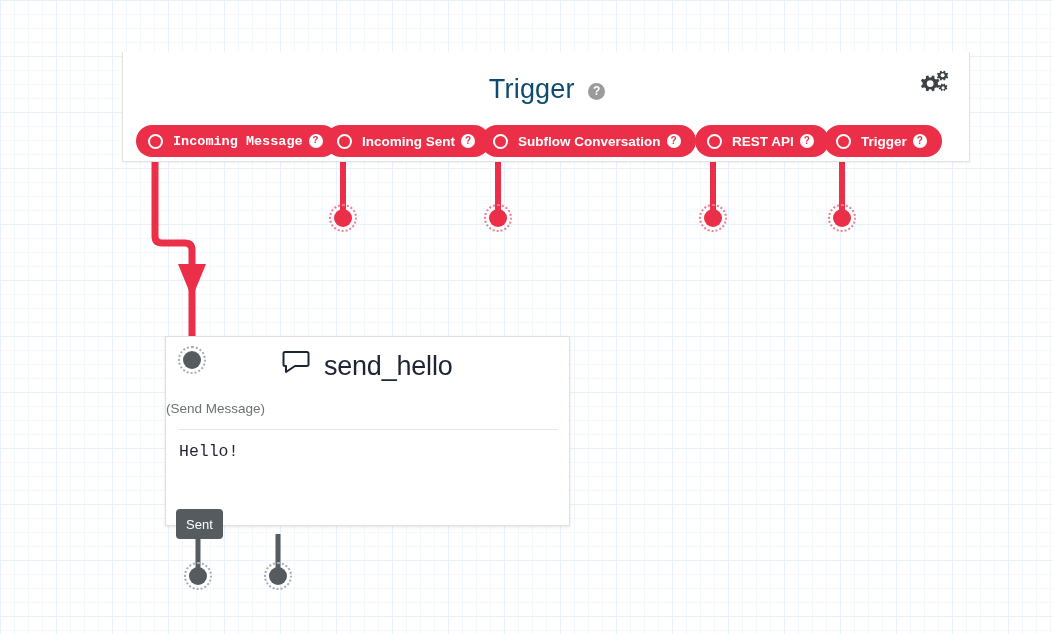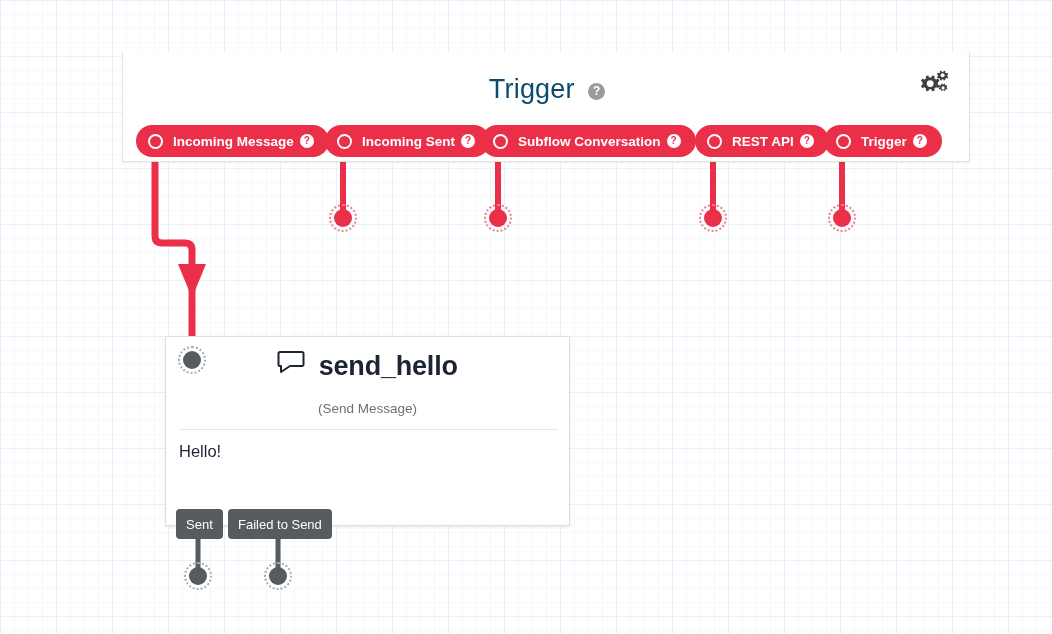--- a/index.html
+++ b/index.html
@@ -181,49 +181,49 @@
   #node-title-row .bubble-icon {
     display: inline-block;
     vertical-align: middle;
     margin-right: 9px;
     position: relative;
     top: -3px;
   }
   .node-title {
     display: inline-block;
     font-size: 27px;
-    font-weight: bold;
+    font-weight: normal;
     color: #1d2433;
     letter-spacing: -0.2px;
     vertical-align: middle;
   }
   #node-subtitle {
     position: absolute;
     left: 0;
     top: 64px;
     width: 100%;
-    text-align: center;
     font-size: 13.5px;
     color: #6b7175;
   }
   #node-divider {
     position: absolute;
     left: 13px;
     top: 92px;
     width: 379px;
     height: 1px;
     background: #e6e6e6;
   }
   #node-body {
     position: absolute;
     left: 13px;
     top: 105px;
     width: 379px;
     font-size: 16.5px;
     color: #1d2433;
+    font-family: Liberation Mono, monospace;
   }
 
   
   .out-label {
     position: absolute;
     height: 30px;
     background: #555b5e;
     color: #ffffff;
     font-size: 13px;
     border-radius: 4px;
@@ -275,21 +275,21 @@
           <path d="M25.0 2.0l-0.6-1.3-1.5 0.4 0.1 1.4c-0.4 0.2-0.7 0.4-1.0 0.7l-1.3-0.5-0.8 1.3 1.0 1.0c-0.05 0.4-0.05 0.8 0 1.2l-1.0 1.0 0.8 1.3 1.3-0.5c0.3 0.3 0.6 0.5 1.0 0.7l-0.1 1.4 1.5 0.4 0.6-1.3c0.4 0.05 0.8 0.05 1.2 0l0.6 1.3 1.5-0.4-0.1-1.4c0.4-0.2 0.7-0.4 1.0-0.7l1.3 0.5 0.8-1.3-1.0-1.0c0.05-0.4 0.05-0.8 0-1.2l1.0-1.0-0.8-1.3-1.3 0.5c-0.3-0.3-0.6-0.5-1.0-0.7l0.1-1.4-1.5-0.4-0.6 1.3c-0.4-0.05-0.8-0.05-1.2 0z"></path>
           <circle cx="25.6" cy="5.3" r="2.0" fill="#ffffff"></circle>
 
           <path d="M25.6 14.6l-0.45-1.0-1.15 0.3 0.07 1.07c-0.3 0.15-0.55 0.32-0.77 0.53l-1.0-0.38-0.6 1.0 0.77 0.77c-0.04 0.3-0.04 0.6 0 0.9l-0.77 0.77 0.6 1.0 1.0-0.38c0.22 0.21 0.47 0.38 0.77 0.53l-0.07 1.07 1.15 0.3 0.45-1.0c0.3 0.04 0.6 0.04 0.9 0l0.45 1.0 1.15-0.3-0.07-1.07c0.3-0.15 0.55-0.32 0.77-0.53l1.0 0.38 0.6-1.0-0.77-0.77c0.04-0.3 0.04-0.6 0-0.9l0.77-0.77-0.6-1.0-1.0 0.38c-0.22-0.21-0.47-0.38-0.77-0.53l0.07-1.07-1.15-0.3-0.45 1.0c-0.3-0.04-0.6-0.04-0.9 0z"></path>
           <circle cx="26.05" cy="17.9" r="1.55" fill="#ffffff"></circle>
         </g>
       </svg>
     </div>
   </div>
 
-  <div class="pill" style="left:136px;">
+  <div class="pill" style="left:136px;font-family:Liberation Mono, monospace;">
     <span class="port-ring"></span>
     <span>Incoming Message</span>
     <span class="help-circle small">?</span>
   </div>
 
   <div class="pill" style="left:325px;">
     <span class="port-ring"></span>
     <span>Incoming Sent</span>
     <span class="help-circle small">?</span>
   </div>
@@ -330,20 +330,17 @@
     <div id="node-subtitle">(Send Message)</div>
     <div id="node-divider"></div>
     <div id="node-body">Hello!</div>
   </div>
 
   <div class="dot gray" style="left:183px; top:351px;"></div>
 
   <div class="out-label" style="left:176px; top:509px;">
     <span>Sent</span>
   </div>
-  <div class="out-label" style="left:228px; top:509px;">
-    <span>Failed to Send</span>
-  </div>
 
   <div class="dot gray" style="left:189px; top:567px;"></div>
   <div class="dot gray" style="left:269px; top:567px;"></div>
 
 </div>
 
 </body></html>

